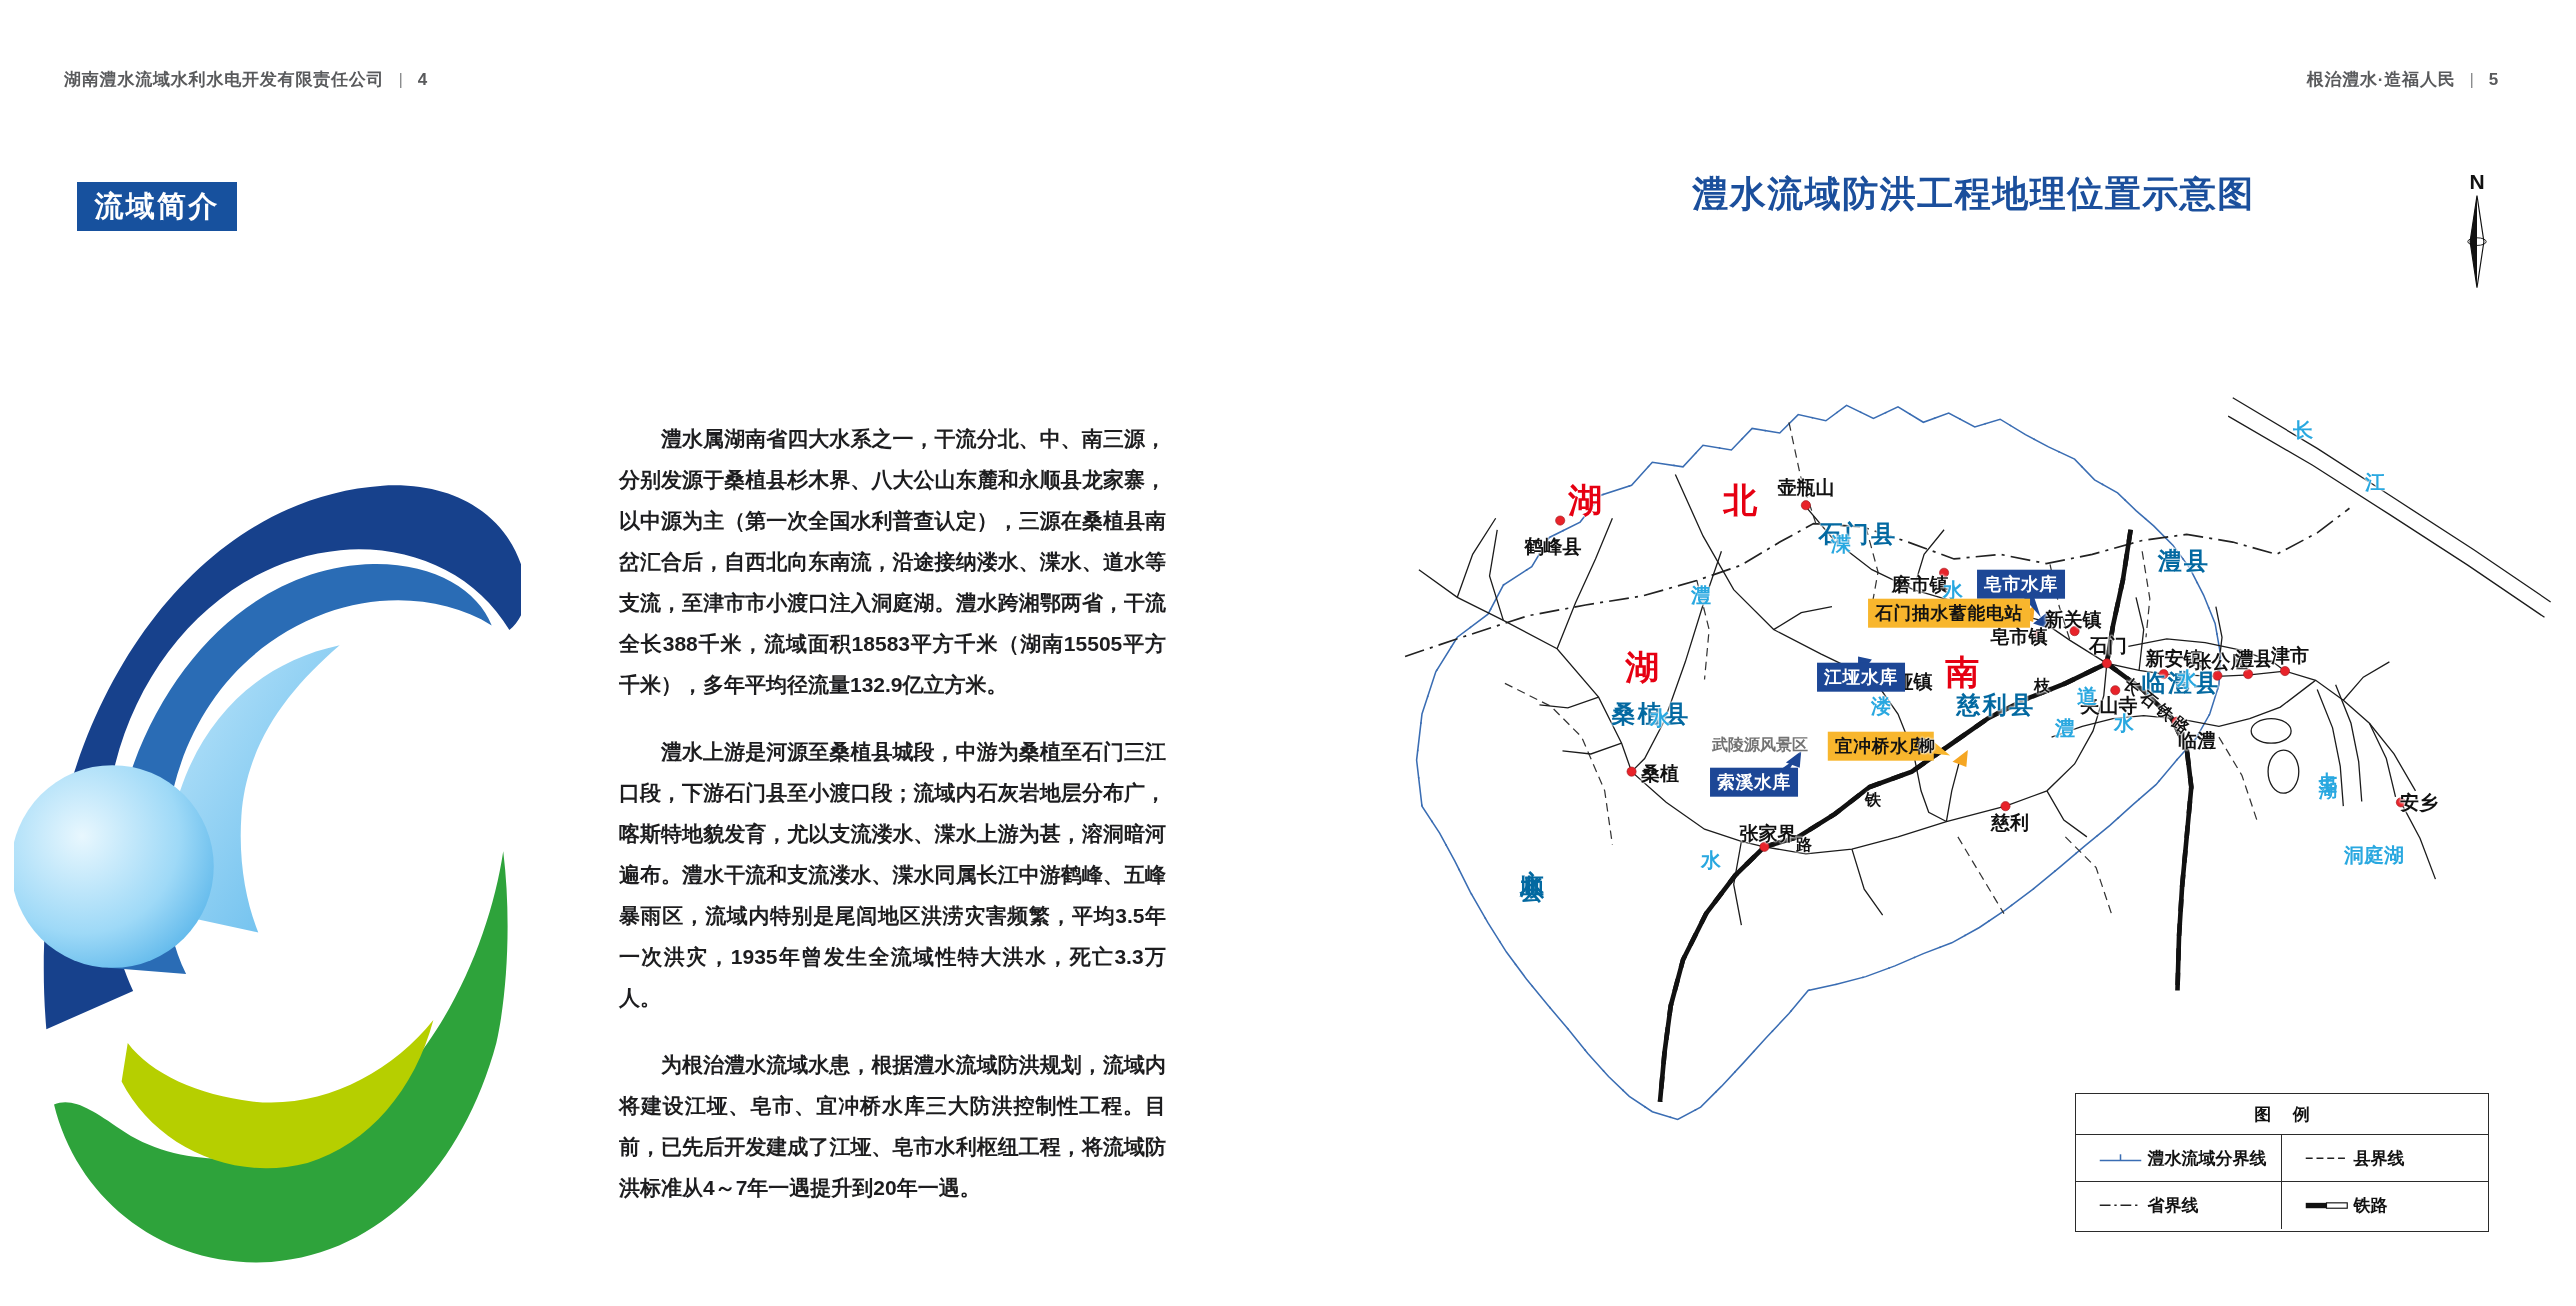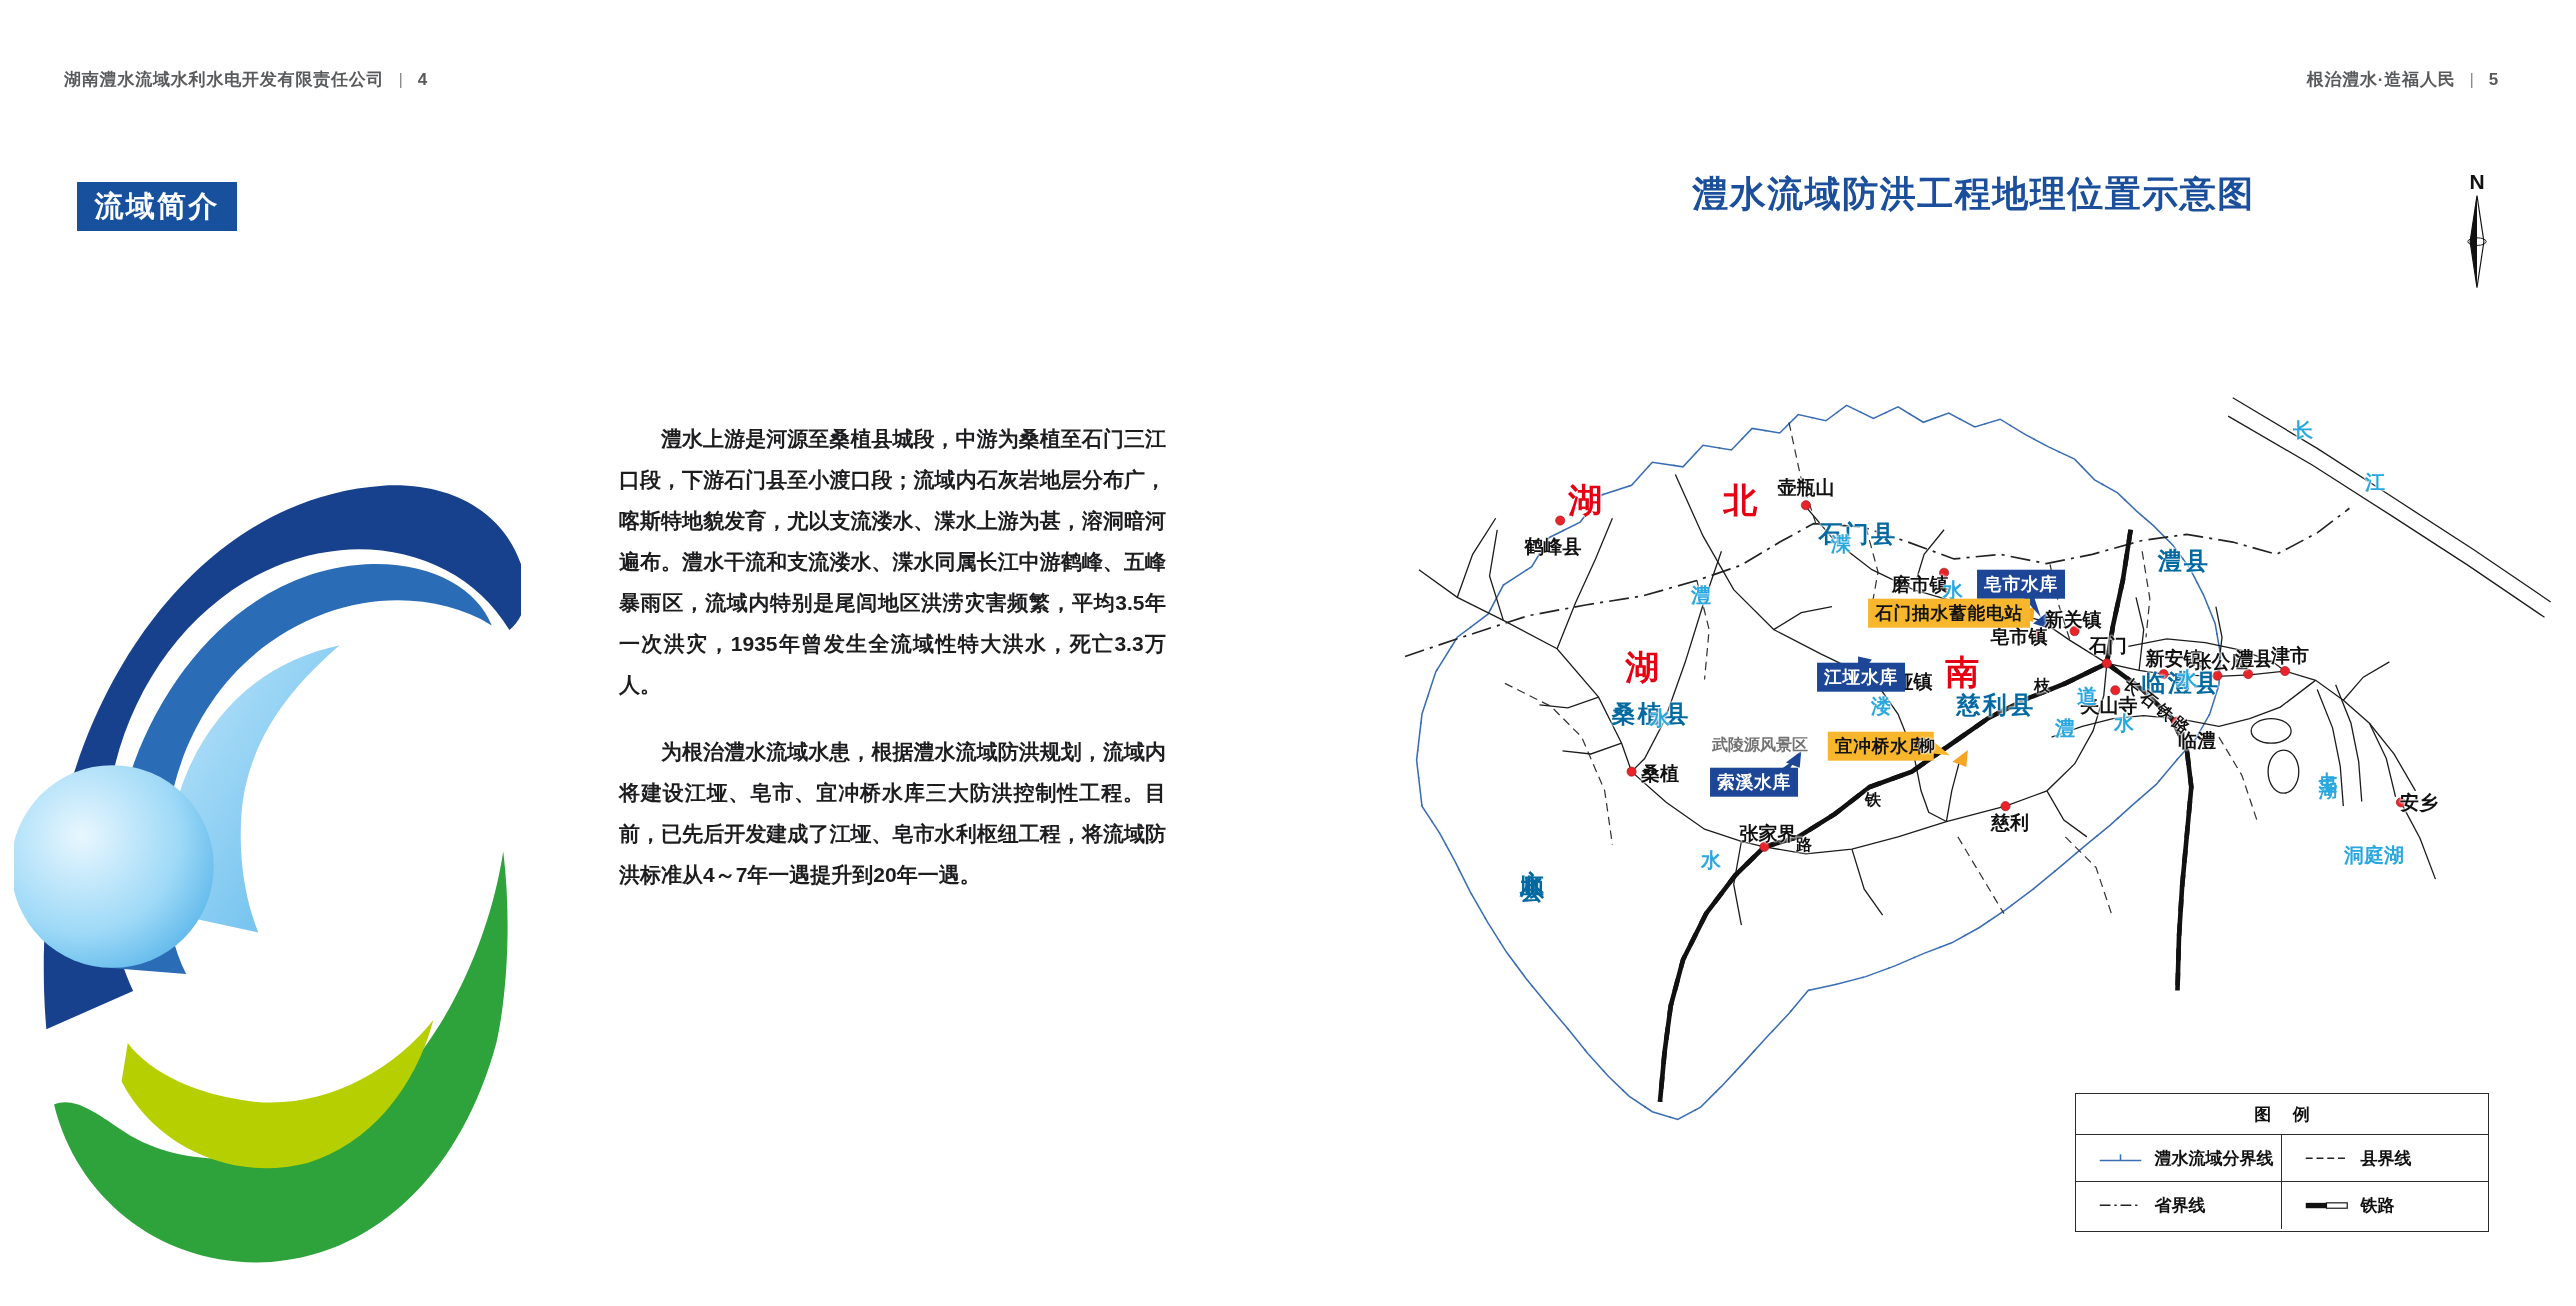--- a/index.html
+++ b/index.html
@@ -37,21 +37,21 @@
           padding:2.3px 7px;text-shadow:none;letter-spacing:0.8px;}
   .resv-o{background:#f8b62d;color:#131313;font-size:17.7px;font-weight:bold;
           padding:2.3px 7px;text-shadow:none;letter-spacing:0.8px;}
   .scenic{font-size:16px;font-weight:bold;color:#737373;}
   
   .legend{position:absolute;left:2075px;top:1093px;width:412px;height:137px;
           border:1.5px solid #2b2b2b;background:#fff;}
   .legend .ttl{height:40px;border-bottom:1.2px solid #2b2b2b;display:flex;align-items:center;
                justify-content:center;font-size:17px;font-weight:bold;color:#111;letter-spacing:21.5px;text-indent:21.5px;}
   .legend .grid{display:grid;grid-template-columns:1fr 1fr;grid-template-rows:47px 47px;}
-  .legend .cell{display:flex;align-items:center;gap:12px;padding-left:21.5px;
+  .legend .cell{display:flex;align-items:center;gap:5px;padding-left:21.5px;
                 font-size:17px;font-weight:bold;color:#111;}
   .legend .c1,.legend .c3{border-right:1.2px solid #2b2b2b;}
   .legend .c1,.legend .c2{border-bottom:1.2px solid #2b2b2b;}
   svg{display:block;}
   .abs{position:absolute;}
 </style>
 </head>
 <body>
 
 <div class="page">
@@ -85,20 +85,21 @@
       <path d="M 198 648 C 186 470 272 332 424 300 C 352 362 302 432 296 522 C 292 582 302 634 318 674 Z" fill="url(#lb)"></path>
       <circle cx="128" cy="588" r="132" fill="url(#ball)"></circle>
       <path d="M 52 898 C 82 1022 195 1112 335 1103 C 478 1092 585 978 628 818 C 642 756 648 658 637 568
                C 620 682 558 832 448 912 C 348 982 218 986 138 930 C 102 905 76 888 52 898 Z" fill="#2ea33b"></path>
       <path d="M 140 868 C 182 950 282 1000 382 974 C 462 950 522 878 546 788 C 490 858 400 904 310 894
                C 240 886 178 858 148 818 Z" fill="#b6cf00"></path>
     </g>
   </svg>
 
   <div class="bodytext">
+    <p>澧水属湖南省四大水系之一，干流分北、中、南三源，分别发源于桑植县杉木界、八大公山东麓和永顺县龙家寨，以中源为主（第一次全国水利普查认定），三源在桑植县南岔汇合后，自西北向东南流，沿途接纳溇水、渫水、道水等支流，至津市市小渡口注入洞庭湖。澧水跨湘鄂两省，干流全长388千米，流域面积18583平方千米（湖南15505平方千米），多年平均径流量132.9亿立方米。</p>
     <p>澧水上游是河源至桑植县城段，中游为桑植至石门三江口段，下游石门县至小渡口段；流域内石灰岩地层分布广，喀斯特地貌发育，尤以支流溇水、渫水上游为甚，溶洞暗河遍布。澧水干流和支流溇水、渫水同属长江中游鹤峰、五峰暴雨区，流域内特别是尾闾地区洪涝灾害频繁，平均3.5年一次洪灾，1935年曾发生全流域性特大洪水，死亡3.3万人。</p>
     <p>为根治澧水流域水患，根据澧水流域防洪规划，流域内将建设江垭、皂市、宜冲桥水库三大防洪控制性工程。目前，已先后开发建成了江垭、皂市水利枢纽工程，将流域防洪标准从4～7年一遇提升到20年一遇。</p>
   </div>
 
   <div class="map-title">澧水流域防洪工程地理位置示意图</div>
 
   <div class="compass">
     <div class="n">N</div>
     <svg width="46" height="96" viewBox="0 0 60 125">
       <polygon points="30,2 39,62 30,122 21,62" fill="#ffffff" stroke="#111" stroke-width="1.5"></polygon>

